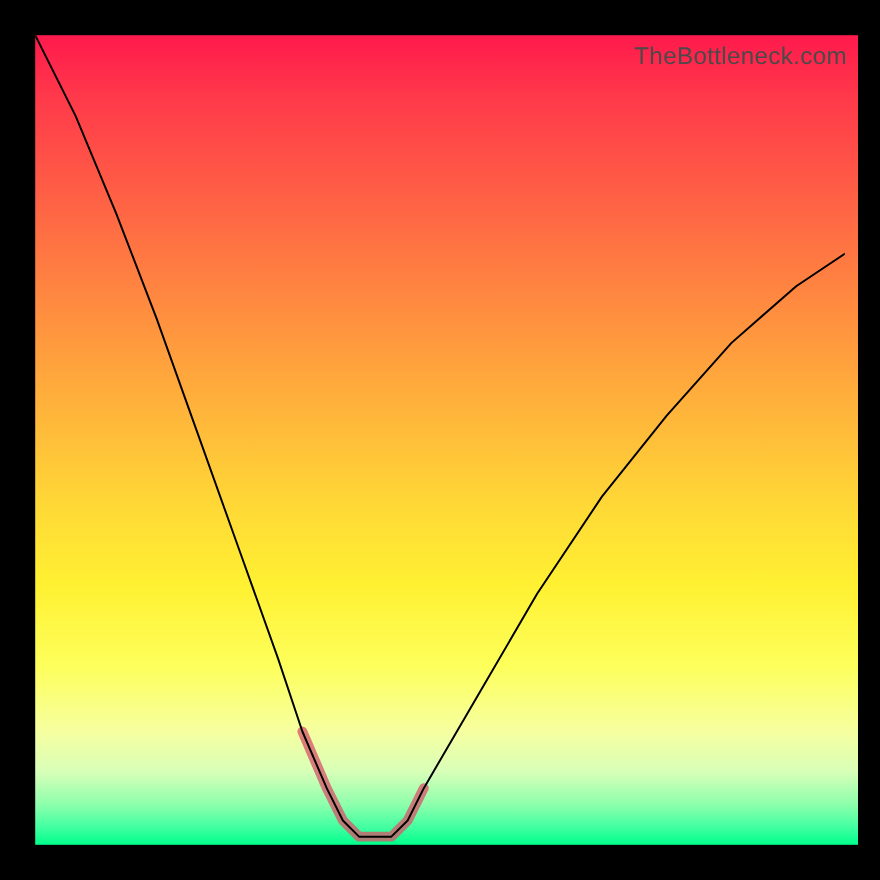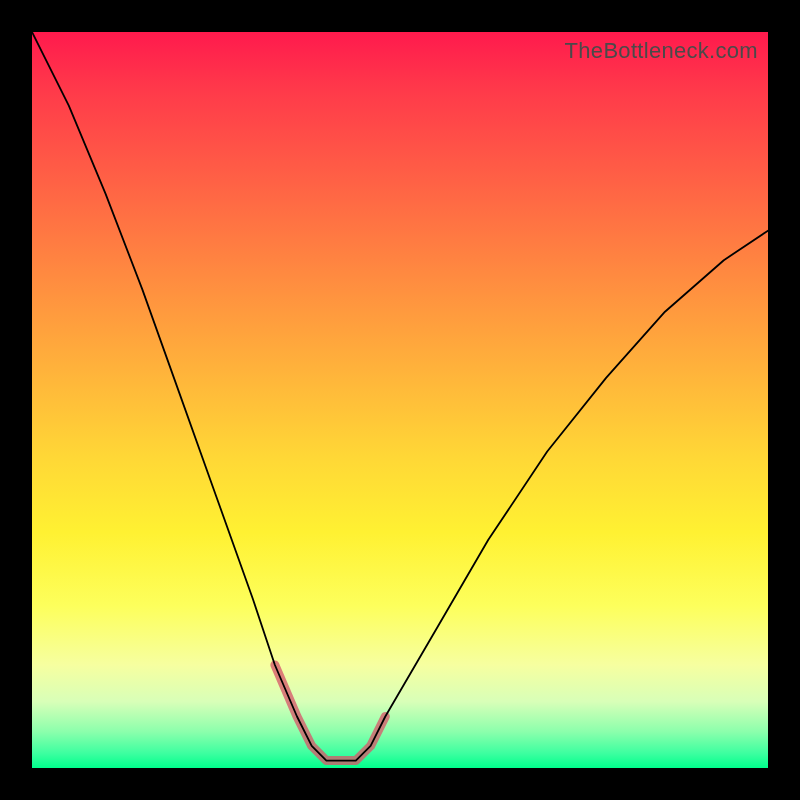--- a/index.html
+++ b/index.html
@@ -34,20 +34,21 @@
       #ffb93a 48%,
       #ffd836 58%,
       #fff132 68%,
       #fdff5c 78%,
       #f6ffa0 86%,
       #d8ffb8 91%,
       #8dffac 95%,
       #3dffa0 98%,
       #00ff8c 100%
     );
+    padding-left: 12px;
   }
   .watermark {
     position: absolute;
     top: 6px;
     right: 10px;
     color: #4a4a4a;
     font-size: 22px;
     font-weight: 500;
     letter-spacing: 0.3px;
     user-select: none;

